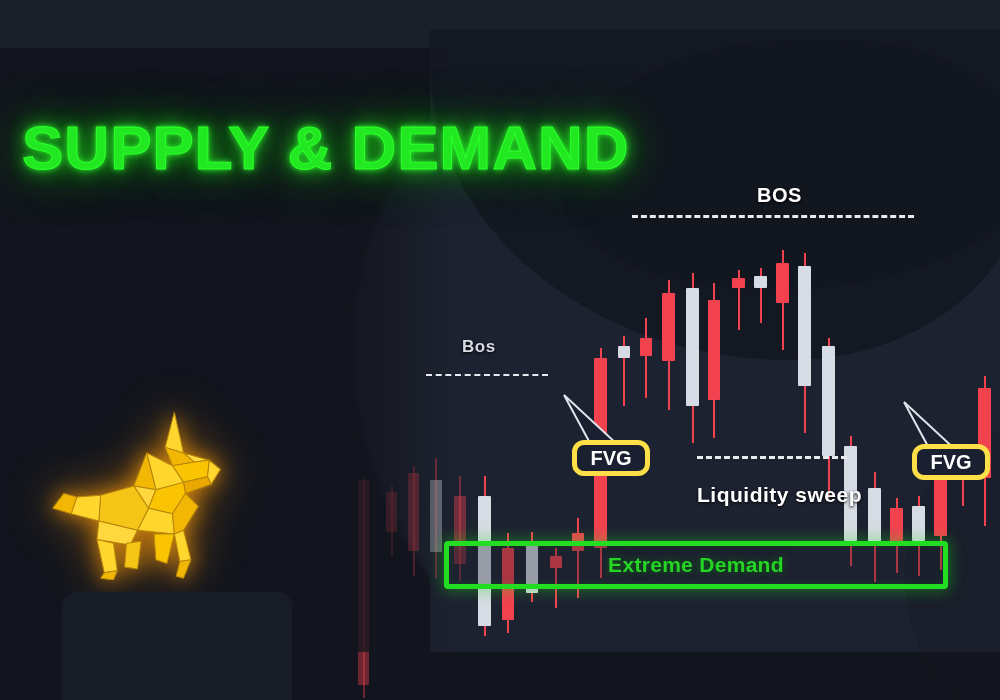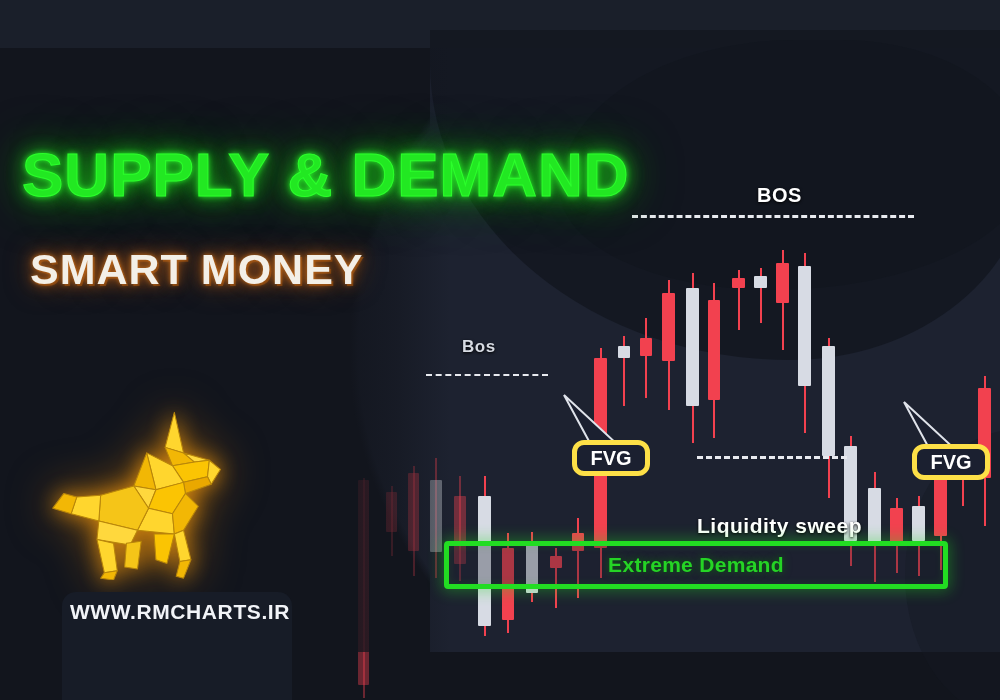--- a/index.html
+++ b/index.html
@@ -77,21 +77,20 @@
   }
   .demand-box span{color:#25d425;font-weight:bold;letter-spacing:.3px;
     text-shadow:0 0 8px #0d6b0d;}
   
   #title-main{
     position:absolute;left:22px;top:112px;width:660px;
     font-size:62px;font-weight:bold;letter-spacing:1px;
     color:#22e822;
     text-shadow:0 0 6px #2bff2b,0 0 18px #1fc91f,0 0 36px #14910f,0 0 54px #0b5f0b;
     white-space:nowrap;
-    margin-top:27px;
     -webkit-text-stroke:1px #2bff2b;
   }
   #title-sub{
     position:absolute;left:30px;top:245px;
     font-size:43px;font-weight:bold;letter-spacing:1px;
     color:#f3efe7;
     text-shadow:0 0 5px #c06a1a,0 0 14px #a8591a,0 0 28px #7d3f10,2px 2px 0 #6b3a11;
     white-space:nowrap;
   }
   
@@ -184,42 +183,41 @@
     </div>
   <div class="veil-left"></div>
 
   <div class="dashline thin" style="left:426px;top:374px;width:122px;"></div>
   <div class="lbl" style="left:462px;top:337px;font-size:17px;color:#d7dbe3;">Bos</div>
 
   <div class="dashline" style="left:632px;top:215px;width:282px;"></div>
   <div class="lbl" style="left:757px;top:184px;font-size:20px;">BOS</div>
 
   <div class="dashline" style="left:697px;top:456px;width:150px;"></div>
-  <div class="lbl" style="left:697px;top:514px;font-size:21px;">Liquidity sweep</div>
+  <div class="lbl" style="left:697px;top:483px;font-size:21px;">Liquidity sweep</div>
 
   <svg class="callout-tail" style="left:560px;top:393px;width:64px;height:62px;" viewBox="0 0 64 62">
     <polygon points="4,2 58,52 30,50" fill="#1b2030" stroke="#dfe3ea" stroke-width="2"></polygon>
   </svg>
   <div class="callout" style="left:572px;top:440px;width:78px;height:36px;font-size:20px;">
     <span>FVG</span>
   </div>
 
   <svg class="callout-tail" style="left:900px;top:400px;width:64px;height:62px;" viewBox="0 0 64 62">
     <polygon points="4,2 58,52 30,50" fill="#1b2030" stroke="#dfe3ea" stroke-width="2"></polygon>
   </svg>
   <div class="callout" style="left:912px;top:444px;width:78px;height:36px;font-size:20px;">
     <span>FVG</span>
   </div>
 
   <div class="demand-box" style="left:444px;top:541px;width:504px;height:48px;">
     <span style="font-size:21px;">Extreme Demand</span>
   </div>
 
   <div id="title-main">SUPPLY &amp; DEMAND</div>
-  <div id="title-sub">SMART MONEY</div>
 
   <svg id="unicorn" viewBox="0 0 200 190">
     <g stroke="#b8860b" stroke-width="1.1" stroke-linejoin="round">
 
       <polygon points="140,8 150,52 130,46" fill="#ffd62e"></polygon>
 
       <polygon points="130,46 150,52 162,62 138,66" fill="#f2b705"></polygon>
       <polygon points="150,52 178,60 162,62" fill="#ffd83d"></polygon>
 
       <polygon points="138,66 162,62 178,60 176,78 150,84" fill="#fbc403"></polygon>
@@ -243,15 +241,14 @@
       <polygon points="146,170 158,168 150,188 142,186" fill="#f2b705"></polygon>
       <polygon points="118,140 140,140 132,172 120,168" fill="#fbc403"></polygon>
 
       <polygon points="56,146 74,150 78,180 64,182" fill="#ffd62e"></polygon>
       <polygon points="64,182 78,180 74,190 60,188" fill="#f2b705"></polygon>
       <polygon points="88,150 104,148 100,178 86,176" fill="#f5c518"></polygon>
     </g>
   </svg>
 
   <div class="footer-panel"></div>
-  <div id="site-url">WWW.RMCHARTS.IR</div>
 
 </div>
 
 </body></html>

